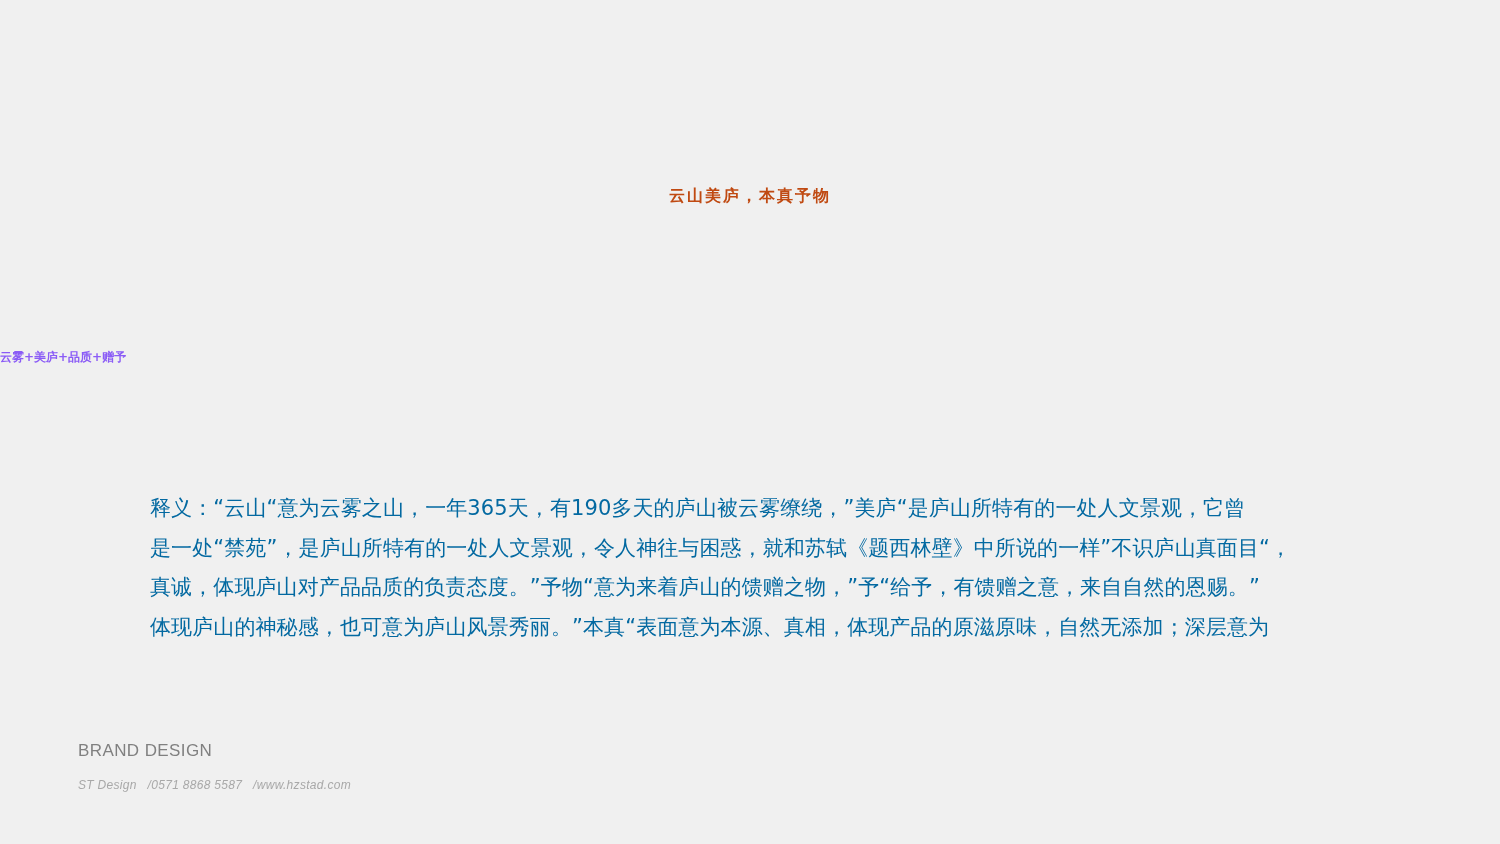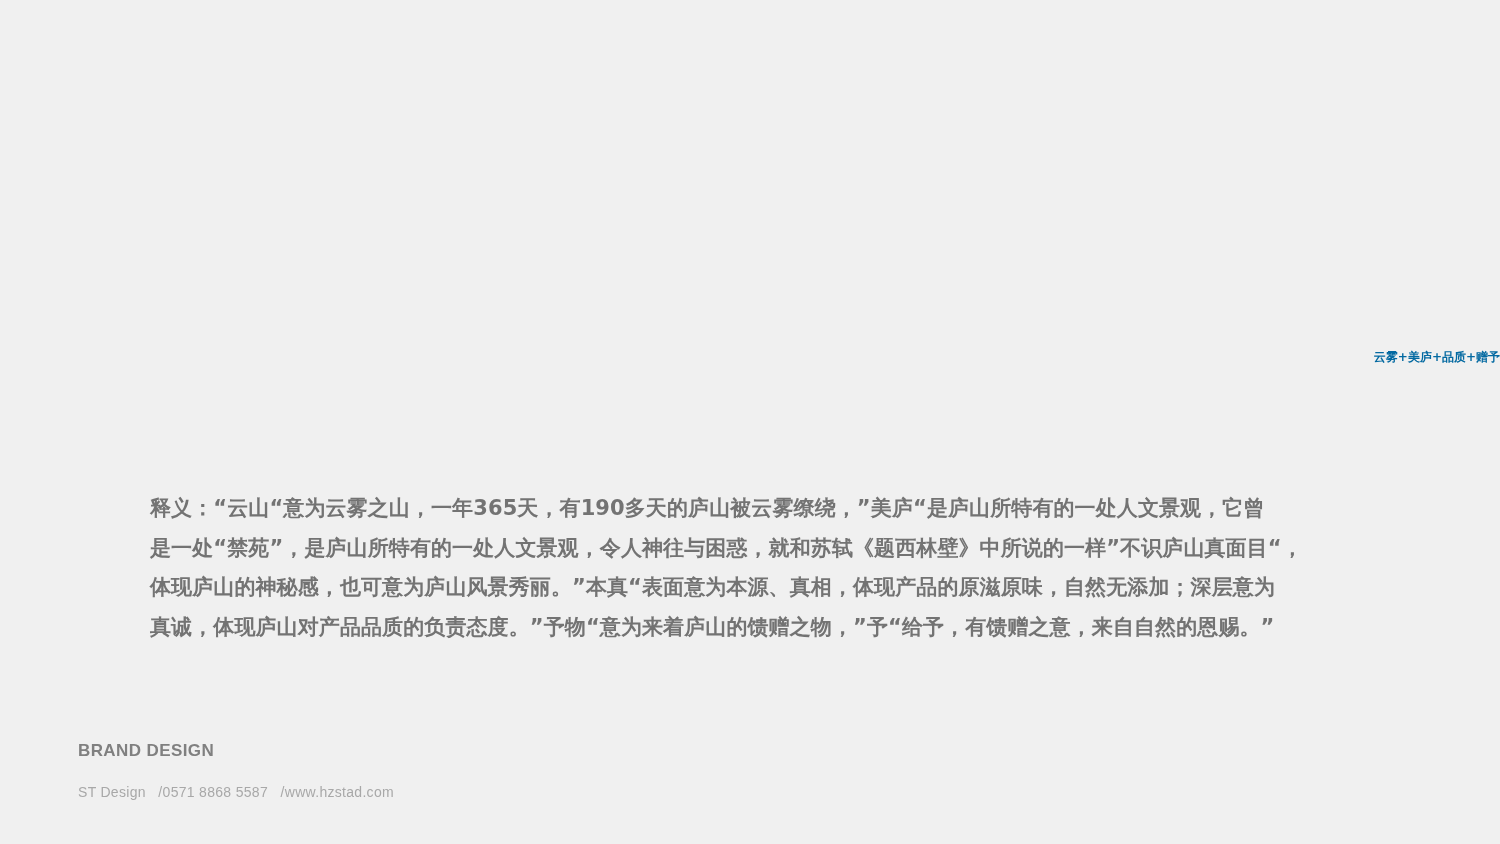--- a/index.html
+++ b/index.html
@@ -36,86 +36,88 @@
     line-height: 1.08;
     white-space: nowrap;
   }
 
   
   .subtitle {
     position: absolute;
     top: 341px;
     left: 0;
     width: 1500px;
-    text-align: right;
-    color: #0369a1;
+    text-align: left;
+    color: #8b5cf6;
     font-family: "DejaVu Sans", "Liberation Sans", sans-serif;
     font-size: 44px;
     font-weight: 700;
     letter-spacing: 0px;
     line-height: 1.15;
     white-space: nowrap;
   }
 
   
   .body-block {
     position: absolute;
     top: 489px;
     left: 150px;
     width: 1205px;
-    color: #737373;
+    color: #0369a1;
     font-family: "DejaVu Sans", "Liberation Sans", sans-serif;
     font-size: 21px;
-    font-weight: 700;
+    font-weight: 400;
     line-height: 39.5px;
     letter-spacing: 0.1px;
   }
   .body-line {
     display: block;
     white-space: nowrap;
   }
 
   
   .footer {
     position: absolute;
     left: 78px;
     top: 740px;
   }
   .footer-brand {
     color: #808080;
     font-family: "Liberation Sans", "DejaVu Sans", sans-serif;
     font-size: 17px;
-    font-weight: 700;
+    font-weight: 400;
     letter-spacing: 0.4px;
     line-height: 22px;
   }
   .footer-sub {
     color: #a8a8a8;
     font-family: "Liberation Sans", "DejaVu Sans", sans-serif;
-    font-size: 14px;
+    font-size: 12px;
     font-weight: 400;
     letter-spacing: 0.3px;
     line-height: 22px;
-    margin-top: 19px;
+    margin-top: 12px;
     white-space: pre;
+    font-style: italic;
   }
 </style>
 </head>
 <body>
 
 <div class="slide">
 
+  <h1 class="title" style="font-size: 16px;">云山美庐，本真予物</h1>
 
   <h2 class="subtitle" style="font-size: 12px;">云雾+美庐+品质+赠予</h2>
 
   <div class="body-block">
     <span class="body-line" style="font-size: 21px;">释义：“云山“意为云雾之山，一年365天，有190多天的庐山被云雾缭绕，”美庐“是庐山所特有的一处人文景观，它曾</span>
     <span class="body-line" style="font-size: 21px;">是一处“禁苑”，是庐山所特有的一处人文景观，令人神往与困惑，就和苏轼《题西林壁》中所说的一样”不识庐山真面目“，</span>
+    <span class="body-line" style="font-size: 21px;">真诚，体现庐山对产品品质的负责态度。”予物“意为来着庐山的馈赠之物，”予“给予，有馈赠之意，来自自然的恩赐。”</span>
     <span class="body-line" style="font-size: 21px;">体现庐山的神秘感，也可意为庐山风景秀丽。”本真“表面意为本源、真相，体现产品的原滋原味，自然无添加；深层意为</span>
-    <span class="body-line" style="font-size: 21px;">真诚，体现庐山对产品品质的负责态度。”予物“意为来着庐山的馈赠之物，”予“给予，有馈赠之意，来自自然的恩赐。”</span>
   </div>
 
   <div class="footer">
     <div class="footer-brand">BRAND DESIGN</div>
     <div class="footer-sub">ST Design   /0571 8868 5587   /www.hzstad.com</div>
   </div>
 
 </div>
 
 </body></html>

